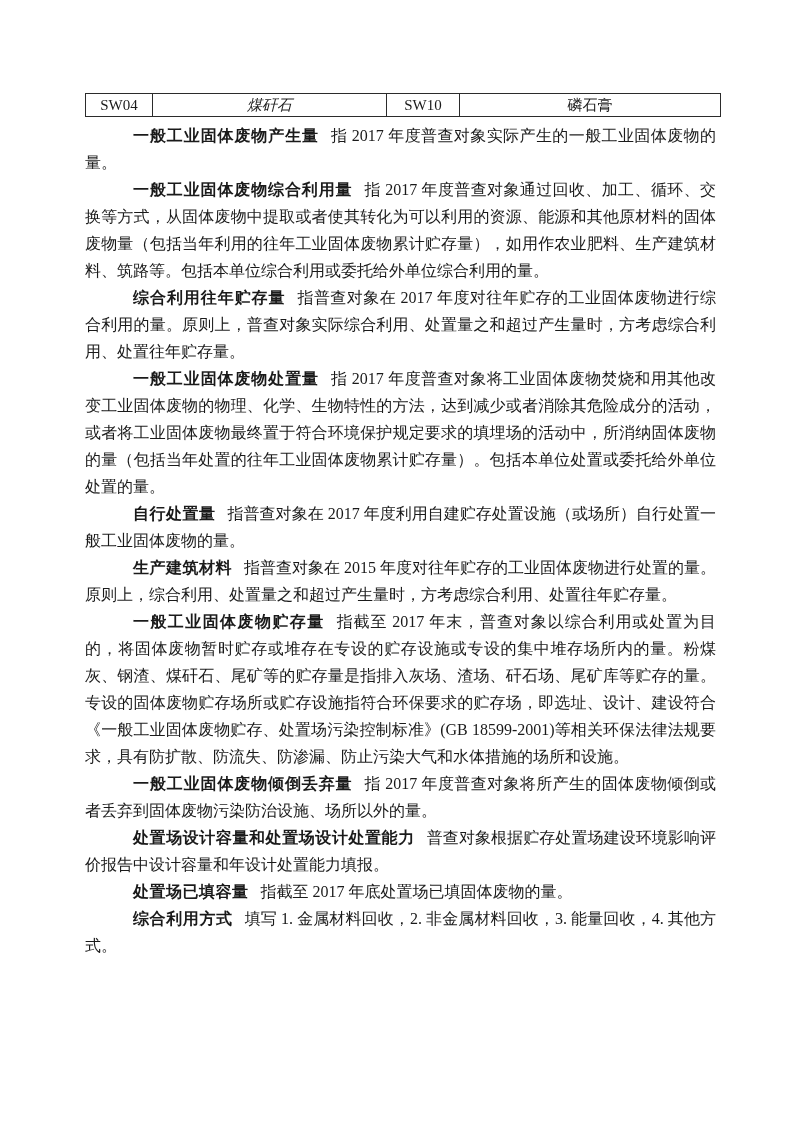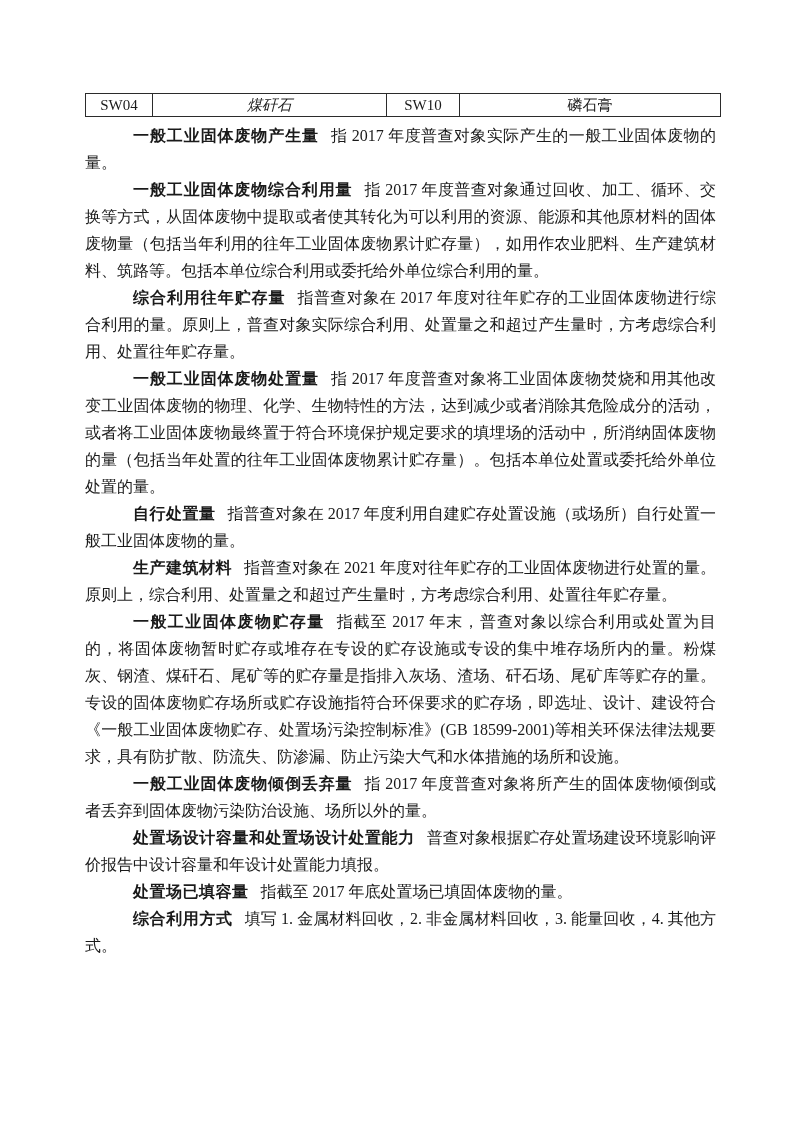--- a/index.html
+++ b/index.html
@@ -74,21 +74,21 @@
       </tr>
     </tbody>
   </table>
 
   <div class="defs">
     <p class="para"><span class="term">一般工业固体废物产生量</span><span>指 2017 年度普查对象实际产生的一般工业固体废物的量。</span></p>
     <p class="para"><span class="term">一般工业固体废物综合利用量</span><span>指 2017 年度普查对象通过回收、加工、循环、交换等方式，从固体废物中提取或者使其转化为可以利用的资源、能源和其他原材料的固体废物量（包括当年利用的往年工业固体废物累计贮存量），如用作农业肥料、生产建筑材料、筑路等。包括本单位综合利用或委托给外单位综合利用的量。</span></p>
     <p class="para"><span class="term">综合利用往年贮存量</span><span>指普查对象在 2017 年度对往年贮存的工业固体废物进行综合利用的量。原则上，普查对象实际综合利用、处置量之和超过产生量时，方考虑综合利用、处置往年贮存量。</span></p>
     <p class="para"><span class="term">一般工业固体废物处置量</span><span>指 2017 年度普查对象将工业固体废物焚烧和用其他改变工业固体废物的物理、化学、生物特性的方法，达到减少或者消除其危险成分的活动，或者将工业固体废物最终置于符合环境保护规定要求的填埋场的活动中，所消纳固体废物的量（包括当年处置的往年工业固体废物累计贮存量）。包括本单位处置或委托给外单位处置的量。</span></p>
     <p class="para"><span class="term">自行处置量</span><span>指普查对象在 2017 年度利用自建贮存处置设施（或场所）自行处置一般工业固体废物的量。</span></p>
-    <p class="para"><span class="term">生产建筑材料</span><span>指普查对象在 2021 年度对往年贮存的工业固体废物进行处置的量。原则上，综合利用、处置量之和超过产生量时，方考虑综合利用、处置往年贮存量。</span></p>
+    <p class="para"><span class="term">生产建筑材料</span><span>指普查对象在 2015 年度对往年贮存的工业固体废物进行处置的量。原则上，综合利用、处置量之和超过产生量时，方考虑综合利用、处置往年贮存量。</span></p>
     <p class="para"><span class="term">一般工业固体废物贮存量</span><span>指截至 2017 年末，普查对象以综合利用或处置为目的，将固体废物暂时贮存或堆存在专设的贮存设施或专设的集中堆存场所内的量。粉煤灰、钢渣、煤矸石、尾矿等的贮存量是指排入灰场、渣场、矸石场、尾矿库等贮存的量。专设的固体废物贮存场所或贮存设施指符合环保要求的贮存场，即选址、设计、建设符合《一般工业固体废物贮存、处置场污染控制标准》(GB 18599-2001)等相关环保法律法规要求，具有防扩散、防流失、防渗漏、防止污染大气和水体措施的场所和设施。</span></p>
     <p class="para"><span class="term">一般工业固体废物倾倒丢弃量</span><span>指 2017 年度普查对象将所产生的固体废物倾倒或者丢弃到固体废物污染防治设施、场所以外的量。</span></p>
     <p class="para"><span class="term">处置场设计容量和处置场设计处置能力</span><span>普查对象根据贮存处置场建设环境影响评价报告中设计容量和年设计处置能力填报。</span></p>
     <p class="para"><span class="term">处置场已填容量</span><span>指截至 2017 年底处置场已填固体废物的量。</span></p>
     <p class="para"><span class="term">综合利用方式</span><span>填写 1. 金属材料回收，2. 非金属材料回收，3. 能量回收，4. 其他方式。</span></p>
   </div>
 
 </div>
 
 </body></html>

